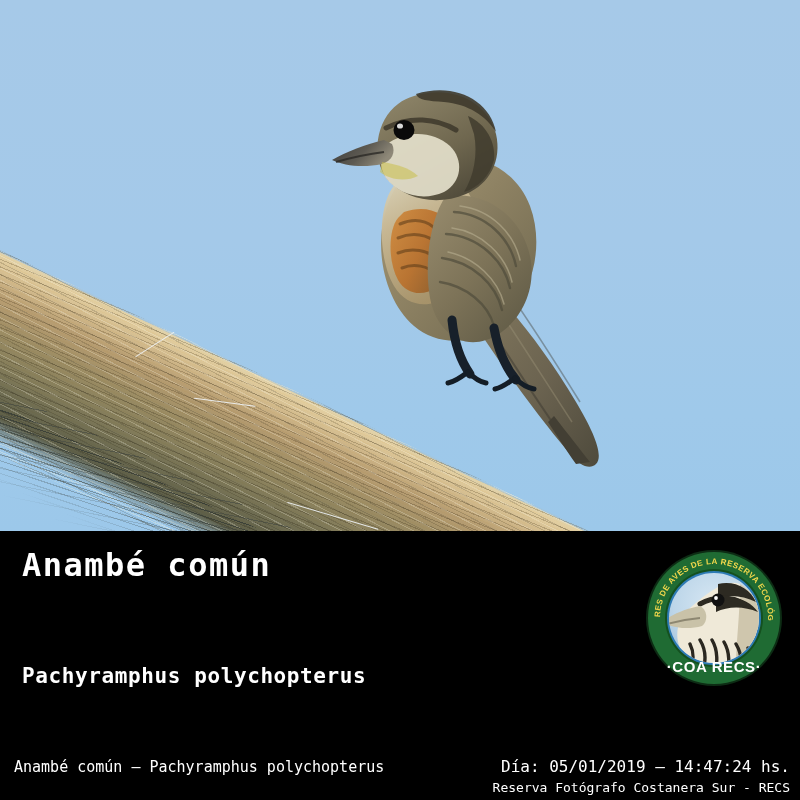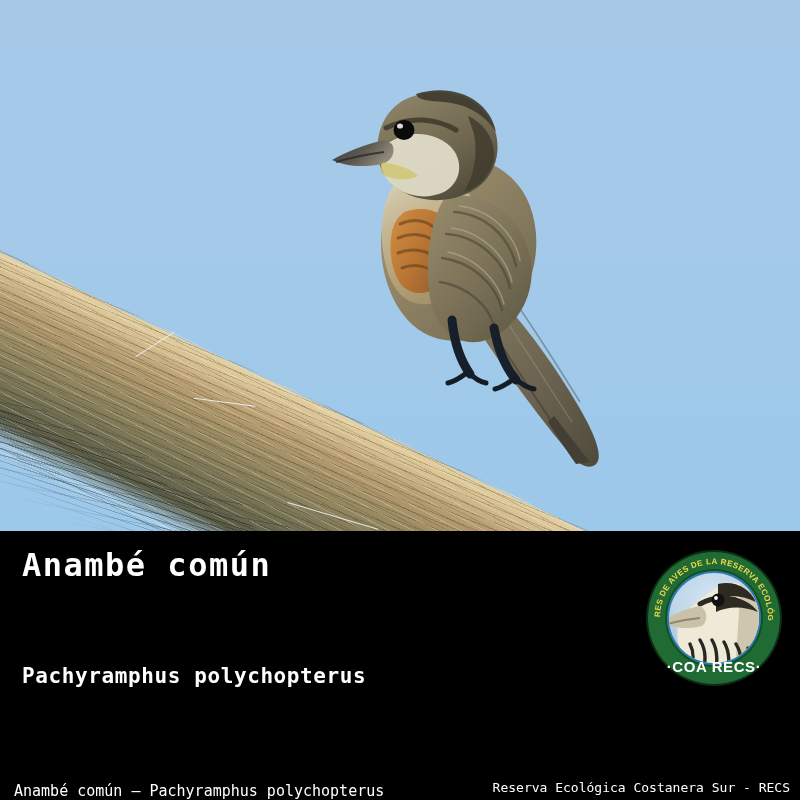--- a/index.html
+++ b/index.html
@@ -67,21 +67,21 @@
   .t1,.t2,.t3{color:#fff;white-space:nowrap;font-family:"DejaVu Sans Mono",monospace;}
   .t1{position:absolute;left:22px;top:546px;font-size:32px;font-weight:bold;letter-spacing:1.5px;}
   .t2{position:absolute;left:22px;top:587px;font-size:31px;font-weight:normal;letter-spacing:1px;}
   .t3{position:absolute;left:22px;top:664px;font-size:21px;font-weight:bold;letter-spacing:.6px;}
 
   
   #logo{position:absolute;left:644px;top:548px;width:140px;height:140px;}
 
   
   .f{position:absolute;color:#fff;white-space:nowrap;font-family:"DejaVu Sans Mono",monospace;}
-  .fl1{left:14px;top:758px;font-size:15px;margin-top:24px;}
+  .fl1{left:14px;top:758px;font-size:15px;}
   .fl2{left:14px;top:780px;font-size:15px;}
   .fr1{right:10px;top:757px;font-size:16px;text-align:right;}
   .fr2{right:10px;top:780px;font-size:13px;text-align:right;}
 </style>
 </head>
 <body>
 
 <div id="page">
 
   <div id="photo">
@@ -260,15 +260,16 @@
       </g>
 
       <text font-family="'Liberation Sans', sans-serif" font-size="8.1" font-weight="bold" fill="#f2d84c" letter-spacing="0.45">
         <textPath href="#ringPathTop" startOffset="50%" text-anchor="middle">CLUB DE OBSERVADORES DE AVES DE LA RESERVA ECOLÓGICA COSTANERA SUR</textPath>
       </text>
       <text x="70" y="124" text-anchor="middle" font-family="'Liberation Sans', sans-serif" font-size="15" font-weight="bold" fill="#ffffff" letter-spacing="0.6">·COA RECS·</text>
     </svg>
   </div>
 
   <div class="f fl1">Anambé común – Pachyramphus polychopterus</div>
-  <div class="f fr2">Reserva Ecológica Costanera Sur - RECS</div>
+  <div class="f fr1">Día: 05/01/2019 – 14:47:24 hs.</div>
+  <div class="f fr2">Reserva Fotógrafo Costanera Sur - RECS</div>
 
 </div>
 
 </body></html>

